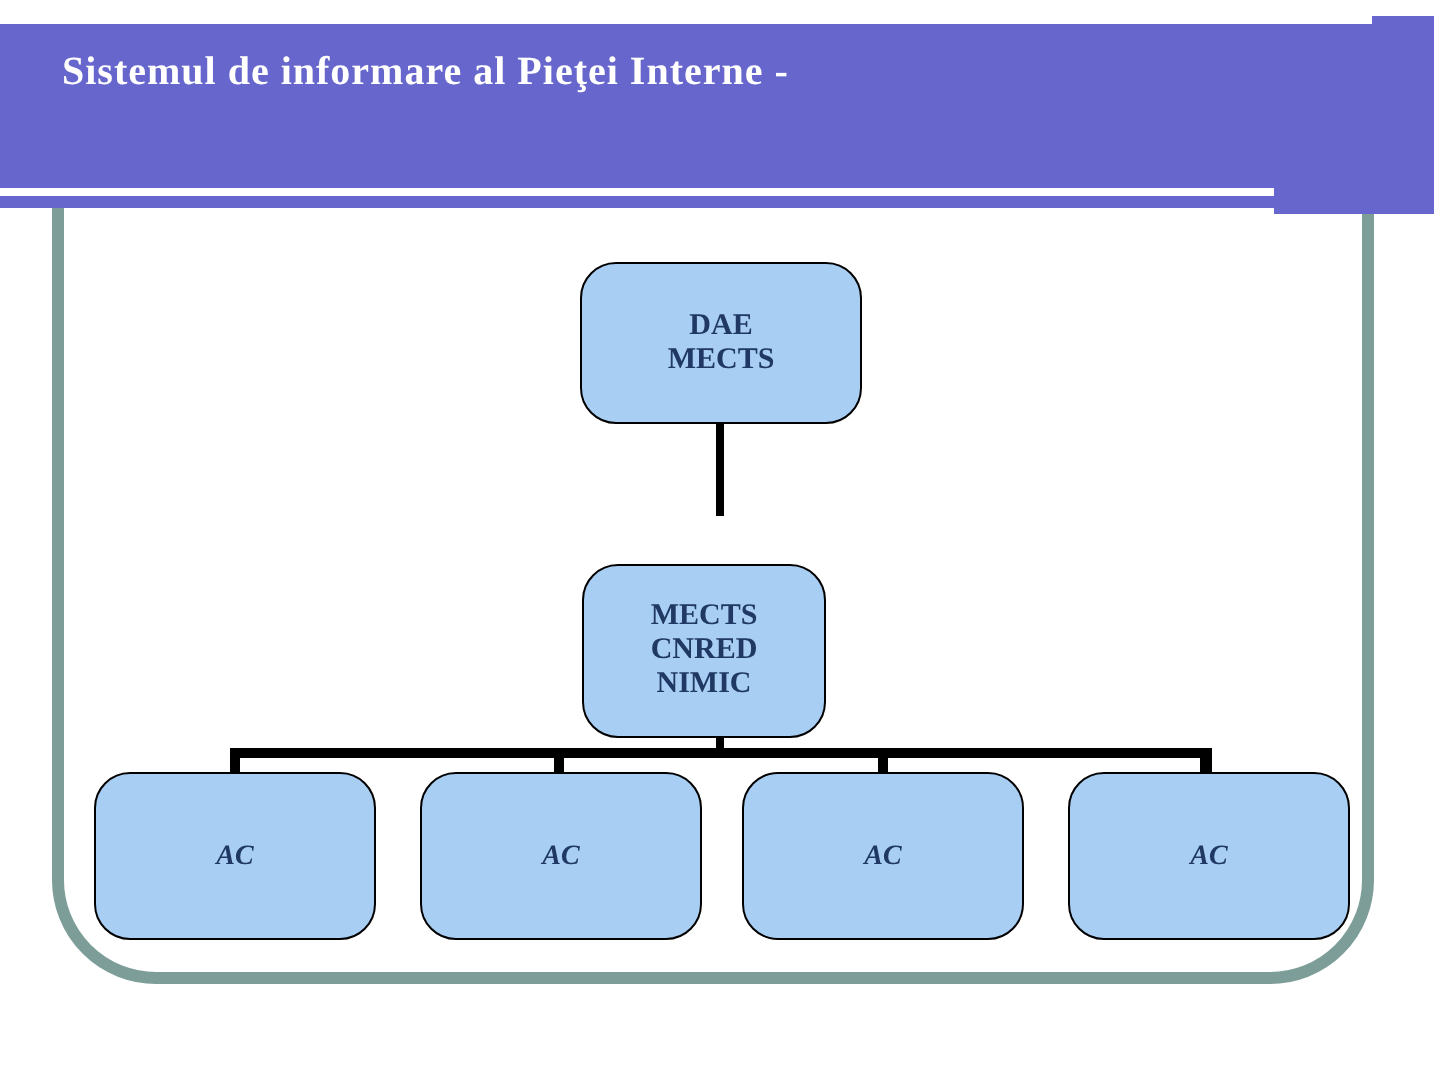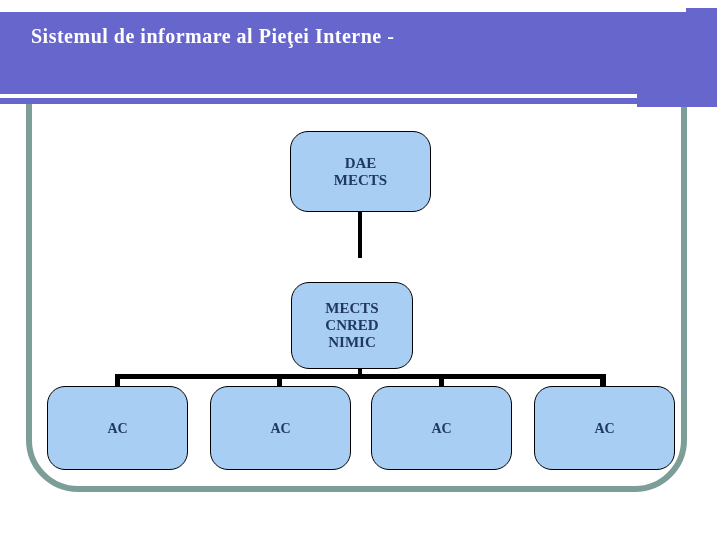--- a/index.html
+++ b/index.html
@@ -60,21 +60,21 @@
     border:1px solid var(--node-border-black);
     border-radius:18px;
     color:var(--node-text-navy);
     font-weight:bold; font-size:15px; line-height:17px;
     display:flex; flex-direction:column;
     align-items:center; justify-content:center; text-align:left;
     z-index:4;
   }
   .node-root   { left:290px; top:131px; width:141px; height:81px; }
   .node-middle { left:291px; top:256px; width:122px; height:87px;margin-top:26px; }
-  .node-leaf   { top:386px; width:141px; height:84px; font-size:14px; }
+  .node-leaf   { top:386px; width:141px; height:84px; font-size:14px;font-style:italic; }
   .leaf-0 { left:47px;  }
   .leaf-1 { left:210px; }
   .leaf-2 { left:371px; }
   .leaf-3 { left:534px; }
 
   
   .conn { position:absolute; background:var(--connector-black); z-index:3; }
   .conn-root-mid { left:358px; top:210px; width:4px; height:48px; }
   .conn-mid-down { left:358px; top:341px; width:4px; height:35px; }
   .conn-h        { left:115px; top:374px; width:491px; height:5px; }

